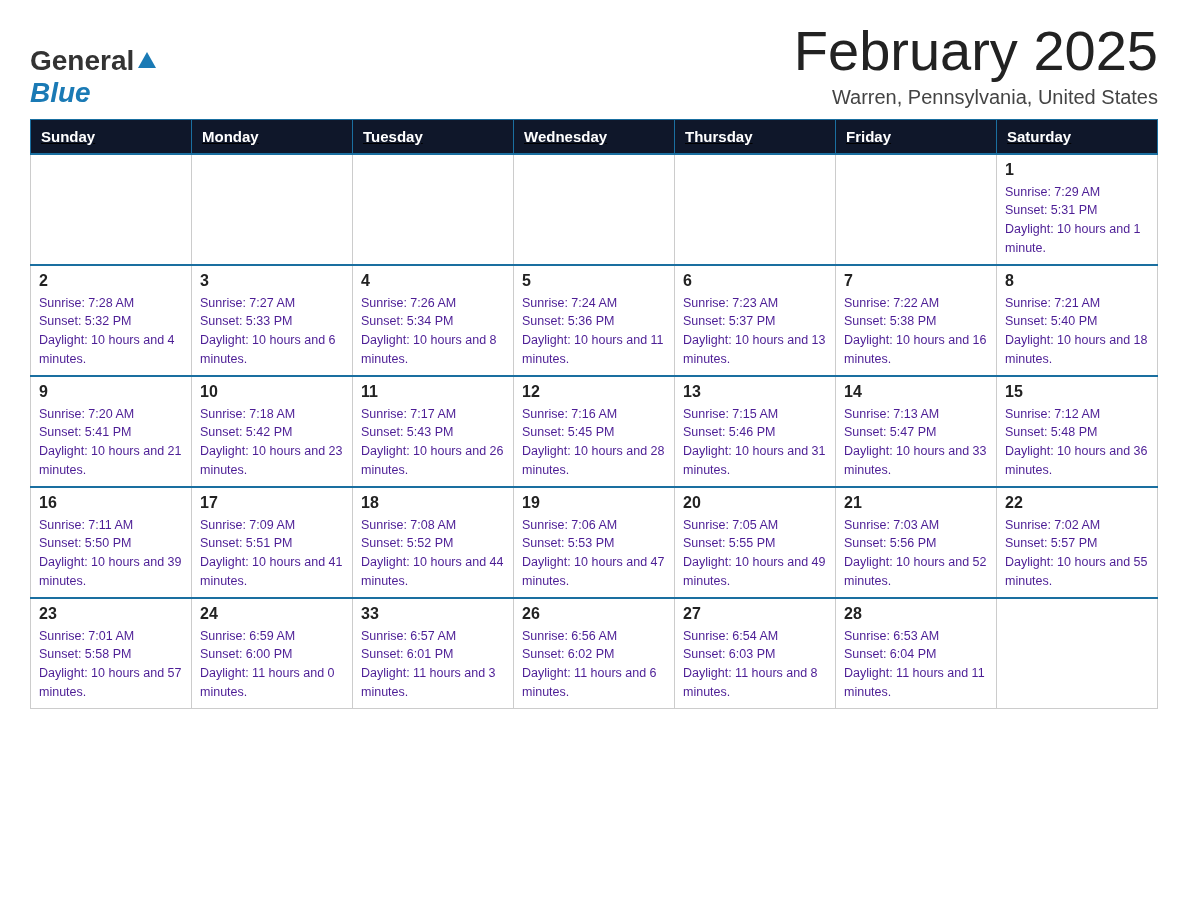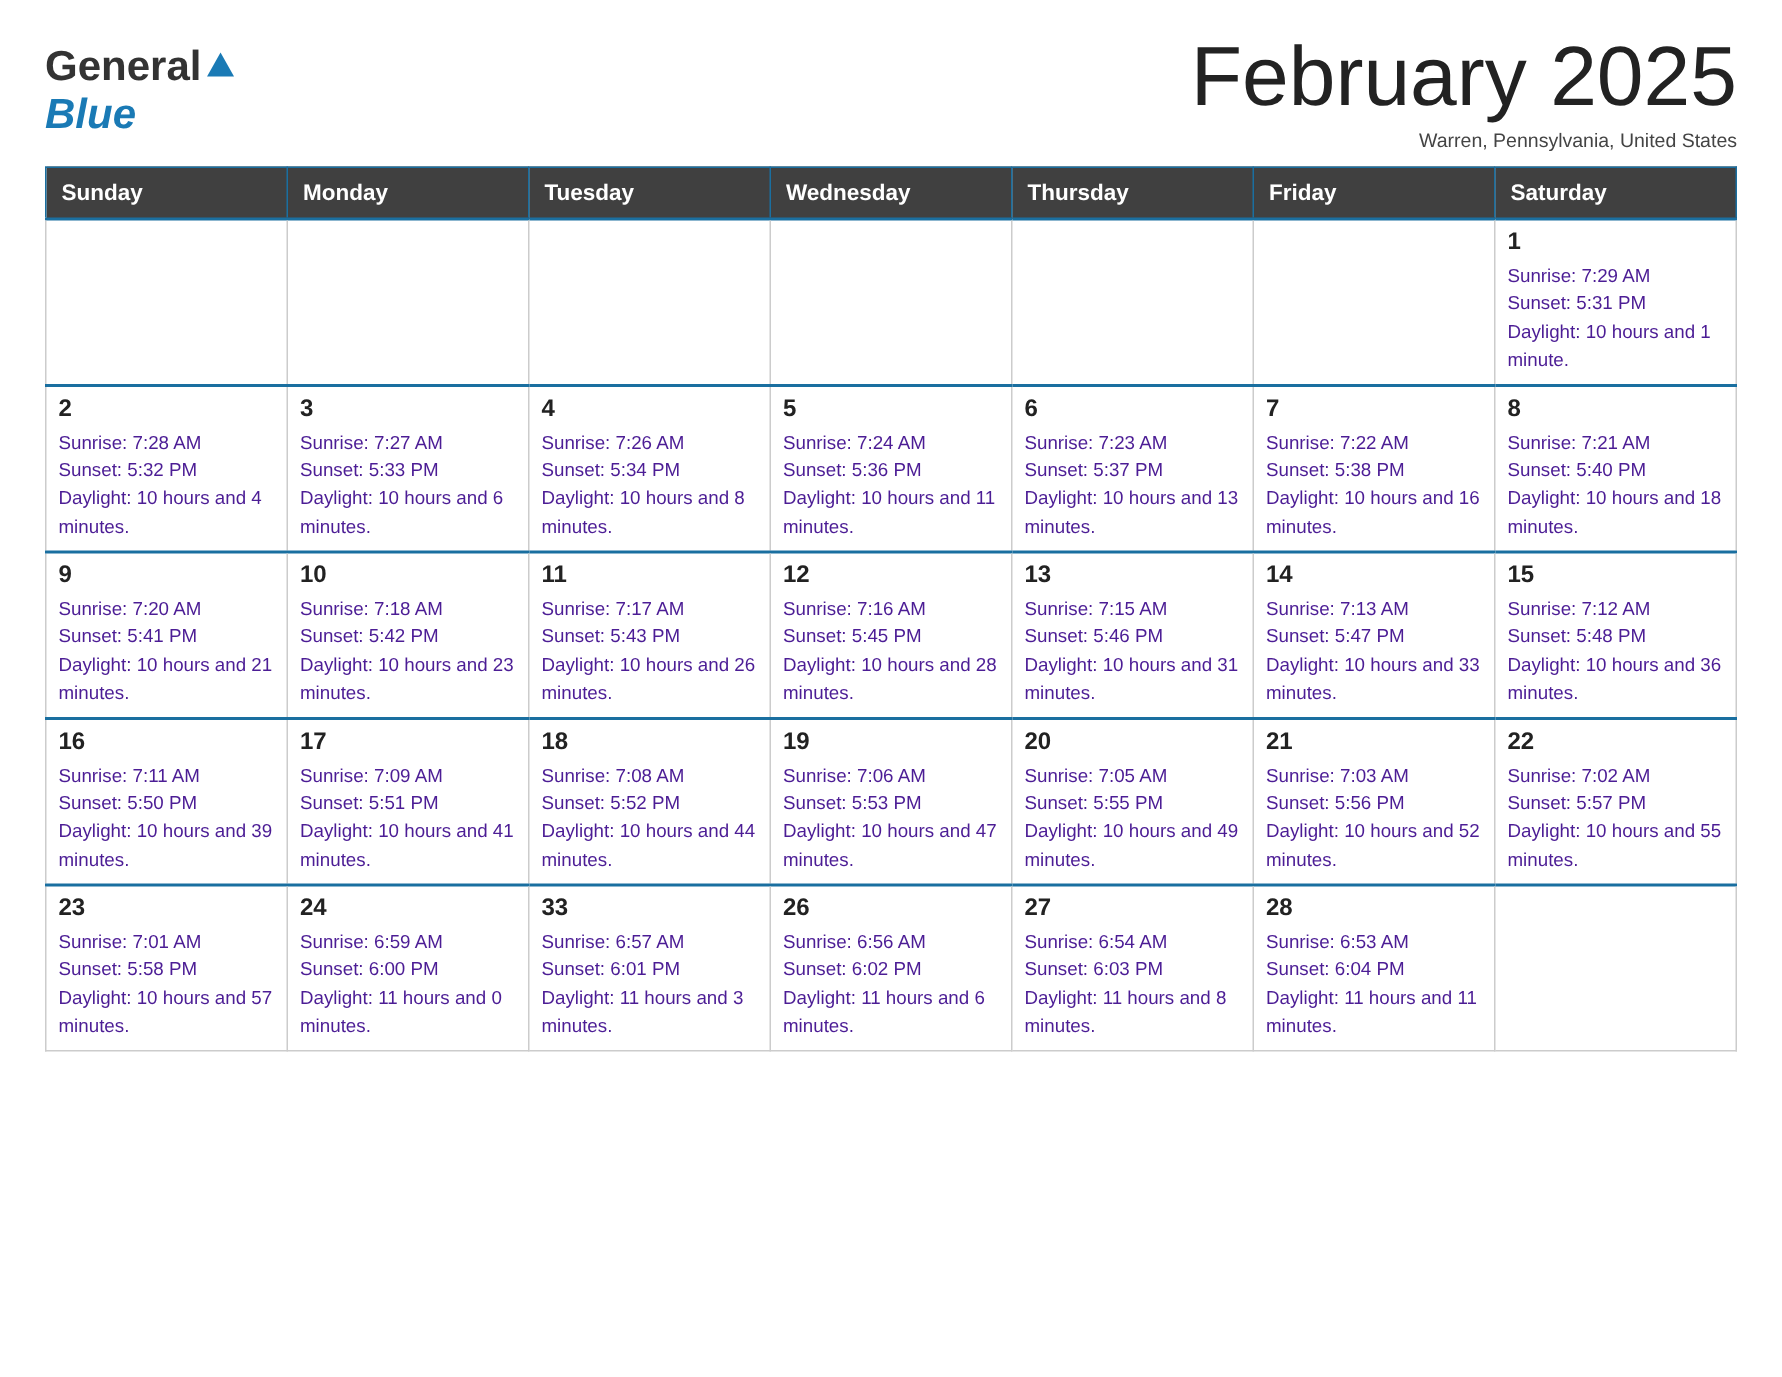--- a/index.html
+++ b/index.html
@@ -6,44 +6,45 @@
     body {
       font-family: Arial, sans-serif;
       background: #fff;
       padding: 20px 30px;
       width: 1188px;
       min-height: 918px;
     }
     .header {
       display: flex;
       justify-content: space-between;
-      align-items: center;
+      align-items: flex-end;
       margin-bottom: 10px;
     }
     .title-area {
       text-align: right;
     }
     .month-title {
       font-size: 56px;
       font-weight: 300;
       color: #222;
       line-height: 1.1;
     }
     .location {
-      font-size: 13px;
+      font-size: 20px;
       color: #444;
       margin-top: 4px;
     }
     .calendar {
       width: 100%;
       border-collapse: collapse;
       margin-top: 8px;
     }
     .calendar thead tr {
-      background-color: #404040;
+      background-color: #0f172a;
+      text-decoration: underline;
     }
     .calendar thead th {
       color: #fff;
       font-size: 15px;
       font-weight: 600;
       padding: 8px 10px;
       text-align: left;
       border: 1px solid #1a6fa0;
     }
     .calendar tbody td {

